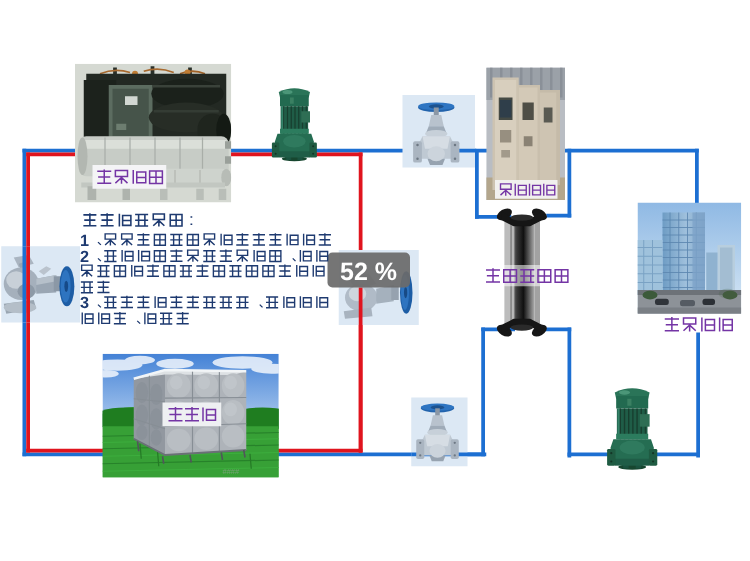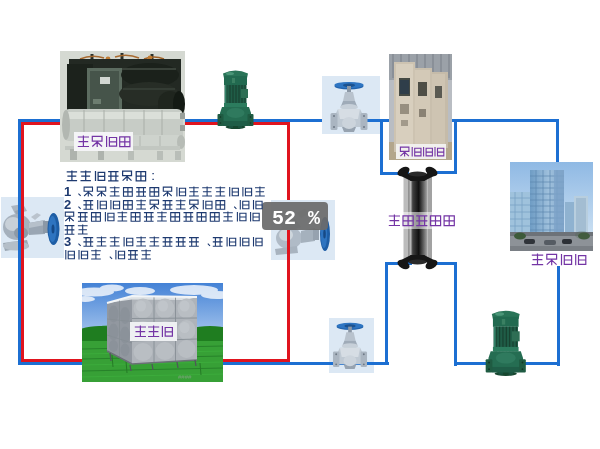--- a/index.html
+++ b/index.html
@@ -397,21 +397,21 @@
 <path d="M25,36 L50,38.5 M25,52 L50,60"></path>
           <line x1="37.5" y1="16.5" x2="37.5" y2="74.5"></line>
 </g>
 <path d="M25,20 L50,13 L115,14" stroke="#f2f5f7" stroke-width="2" fill="none"></path>
 <path d="M25,68 L50,81 L115,77" stroke="#6a7076" stroke-width="1.5" fill="none"></path>
 <path d="M28,70 L29,78 M48,82 L49,88 M70,81 L71,87 M95,79 L96,85 M113,77 L114,83" stroke="#50565a" stroke-width="1.3"></path>
 </g>
 <text x="96" y="96" font-family="Liberation Sans, sans-serif" font-size="6" fill="#79a379" opacity="0.9">####</text>
 </svg>
 <div style="position:absolute;left:261.6px;top:202px;width:66.3px;height:28.1px;background:#6a6a6a;opacity:0.93;border-radius:4px;z-index:6"></div>
-<div style="position:absolute;left:272px;top:206.5px;z-index:7;color:#fff;font-family:Liberation Mono, monospace;font-weight:bold;font-size:20px;">52 %</div>
+<div style="position:absolute;left:272px;top:206.5px;z-index:7;color:#fff;font-family:Liberation Sans, sans-serif;font-weight:bold;font-size:20px;">52 %</div>
 <div style="position:absolute;left:73.7px;top:131.5px;width:59px;height:19px;background:#f4f4f6;z-index:6"></div>
 <div style="position:absolute;left:396px;top:143.5px;width:50px;height:15px;background:#f1f0ee;z-index:6"></div>
 <div style="position:absolute;left:129.5px;top:321.5px;width:47px;height:19.5px;background:#eef0f2;z-index:6"></div>
 <div style="position:absolute;left:386px;top:212px;width:72px;height:17px;background:rgba(255,255,255,0.55);z-index:7"></div>
 <svg style="position:absolute;left:76.5px;top:134.5px;overflow:visible;z-index:8" width="57" height="16">
       <path d="M0.8,2.0 L12.0,2.0 M1.5,6.6 L11.2,6.6 M0.8,11.5 L12.0,11.5 M6.4,0.6 L6.4,11.5 M15.3,1.3 L25.0,1.3 L25.0,6.1 L15.3,6.1 Z M20.2,6.1 L20.2,12.0 M20.2,7.0 L15.3,11.5 M20.2,7.0 L25.0,11.5 M29.6,1.0 L29.6,12.0 M32.4,2.5 L39.6,2.5 L39.6,11.2 L32.4,11.2 Z M32.4,6.9 L39.6,6.9 M42.7,1.8 L52.9,1.8 L52.9,11.7 L42.7,11.7 Z M47.8,1.8 L47.8,11.7 M42.7,6.8 L52.9,6.8" fill="none" stroke="#7435a5" stroke-width="1.2"></path>
     </svg>
 <svg style="position:absolute;left:399px;top:145.5px;overflow:visible;z-index:8" width="48" height="14">
       <path d="M1.4,1.1 L9.9,1.1 L9.9,5.4 L1.4,5.4 Z M5.6,5.4 L5.6,10.6 M5.6,6.2 L1.4,10.1 M5.6,6.2 L9.9,10.1 M13.2,0.9 L13.2,10.6 M15.7,2.3 L22.0,2.3 L22.0,9.9 L15.7,9.9 Z M15.7,6.1 L22.0,6.1 M24.6,0.9 L24.6,10.6 M27.1,2.3 L33.4,2.3 L33.4,9.9 L27.1,9.9 Z M27.1,6.1 L33.4,6.1 M36.0,0.9 L36.0,10.6 M38.5,2.3 L44.8,2.3 L44.8,9.9 L38.5,9.9 Z M38.5,6.1 L44.8,6.1" fill="none" stroke="#7435a5" stroke-width="1.1"></path>
     </svg>

